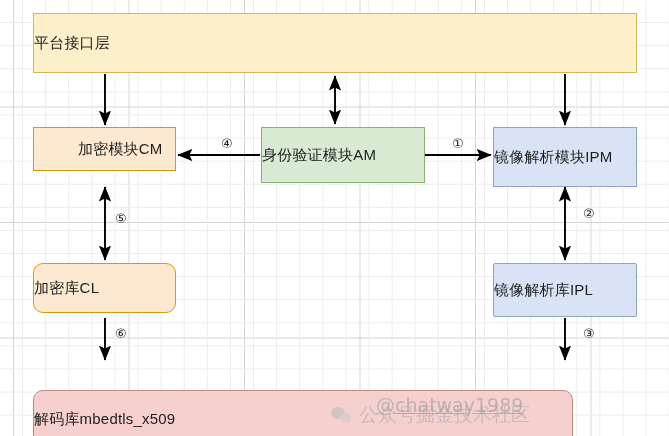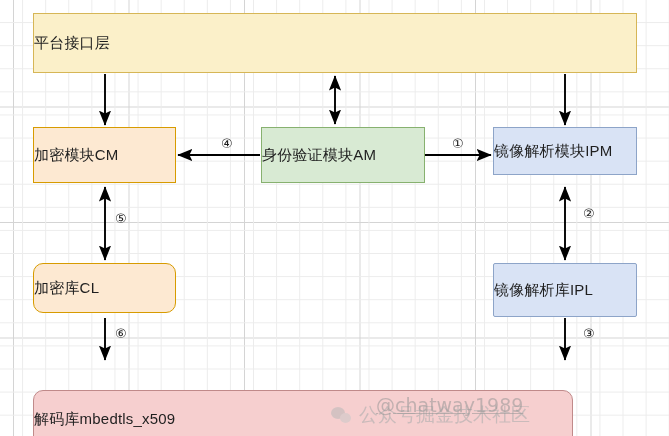--- a/index.html
+++ b/index.html
@@ -45,33 +45,34 @@
   }
 
   
   .n-platform {
     left: 33px; top: 13px; width: 604px; height: 60px;
     background: #fbf0c9;
     border: 1.6px solid #d6b656;
     font-size: 15px;
   }
   .n-cm {
-    left: 33px; top: 127px; width: 143px; height: 56px;
+    left: 33px; top: 127px; width: 143px; height: 44px;
     background: #fde9d2;
     border: 1.6px solid #d79b00;
     font-size: 15px;
+    padding-left: 44px;
   }
   .n-am {
     left: 261px; top: 127px; width: 164px; height: 56px;
     background: #d8ead3;
     border: 1.6px solid #87b16f;
     font-size: 15px;
   }
   .n-ipm {
-    left: 493px; top: 127px; width: 144px; height: 48px;
+    left: 493px; top: 127px; width: 144px; height: 60px;
     background: #d9e3f5;
     border: 1.6px solid #8da4c8;
     font-size: 15px;
   }
   .n-cl {
     left: 33px; top: 263px; width: 143px; height: 50px;
     background: #fde9d2;
     border: 1.6px solid #d79b00;
     border-radius: 10px;
     font-size: 15px;

